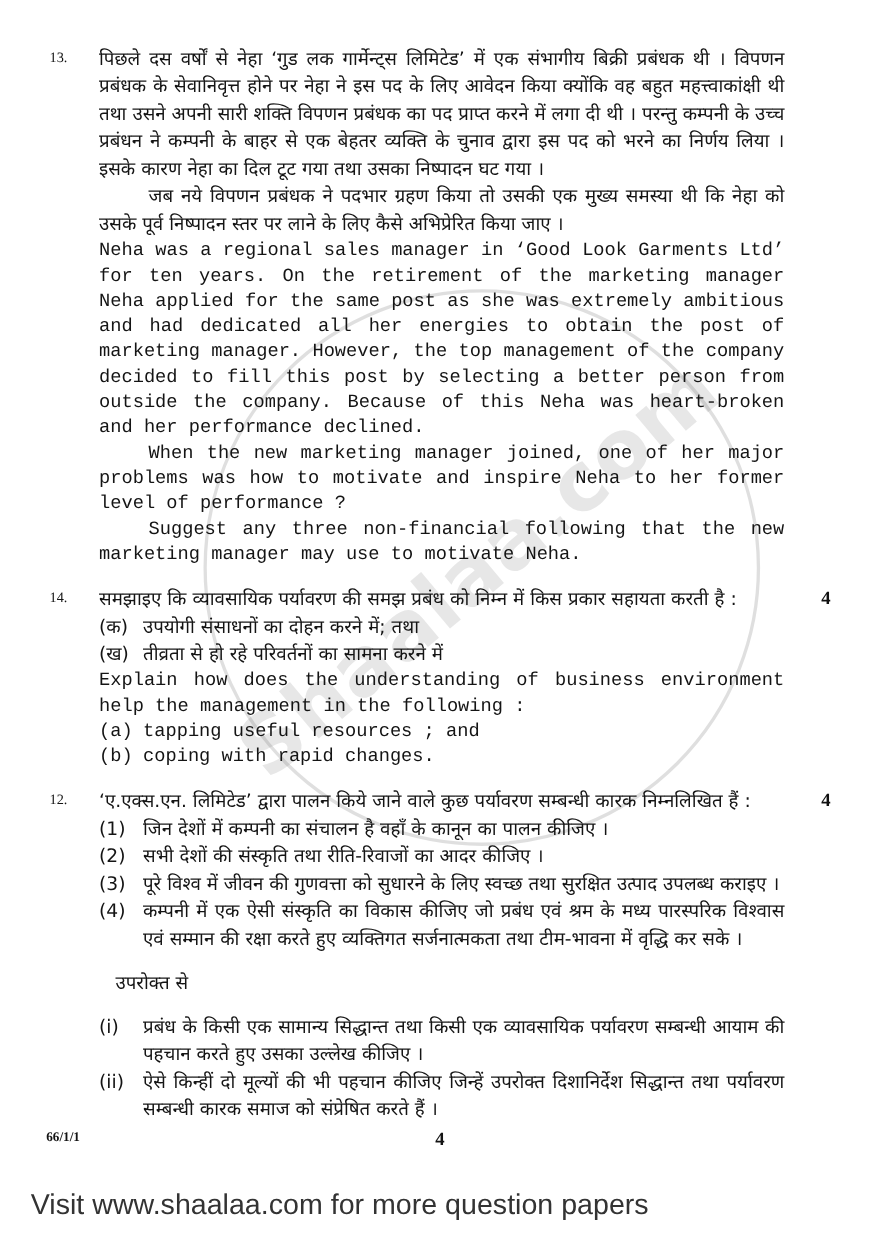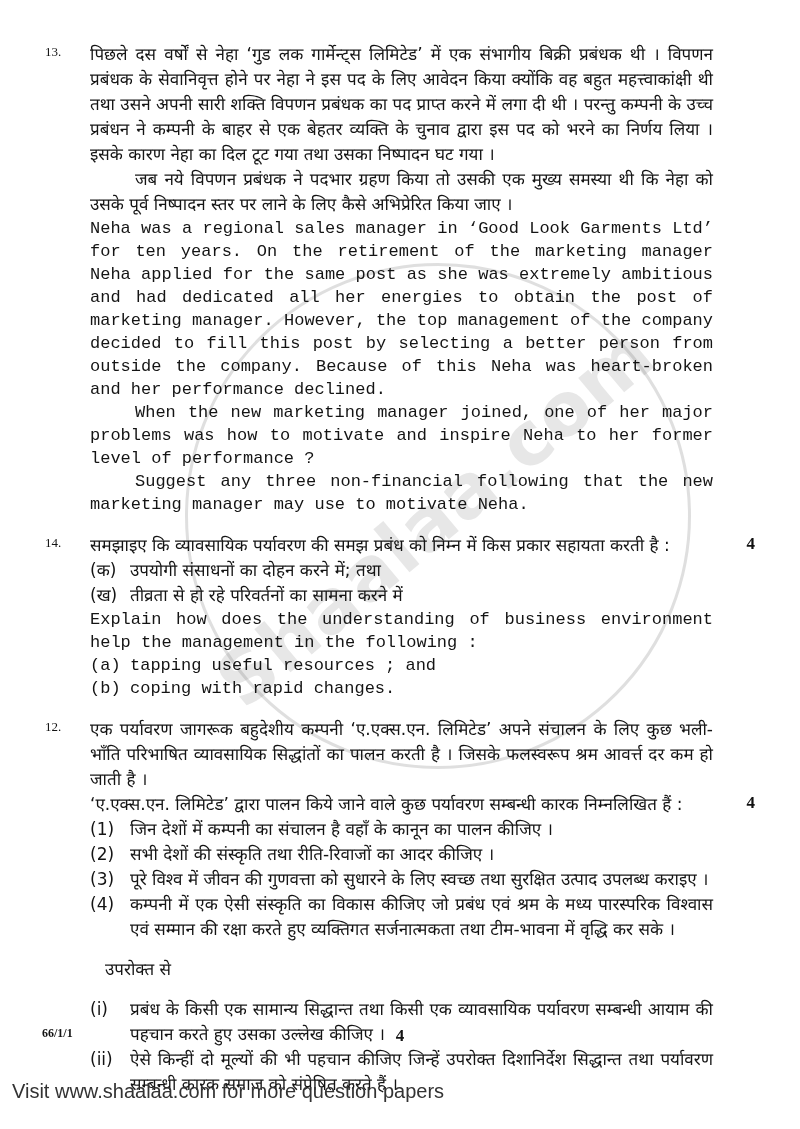--- a/index.html
+++ b/index.html
@@ -86,23 +86,23 @@
     z-index: 1;
   }
   .footer-page {
     position: absolute; left: 0; top: 1026px; width: 800px;
     text-align: center;
     font-family: "Liberation Serif", serif;
     font-size: 17px; font-weight: bold;
     z-index: 1;
   }
   .banner {
-    position: absolute; left: 12px; top: 1080px;
+    position: absolute; left: 28px; top: 1080px;
     font-family: "Liberation Sans", sans-serif;
-    font-size: 20px;
+    font-size: 26px;
     color: #333333;
     z-index: 1;
     white-space: nowrap;
   }
 </style>
 </head>
 <body>
 
 <div class="page">
 
@@ -142,21 +142,20 @@
         <span>tapping useful resources ; and</span>
       </div>
       <div class="subitem en">
         <span class="si-label">(b)</span>
         <span>coping with rapid changes.</span>
       </div>
     </div>
 
     <div class="question">
       <span class="qnum">12.</span>
-      <p class="hi">एक पर्यावरण जागरूक बहुदेशीय कम्पनी ‘ए.एक्स.एन. लिमिटेड’ अपने संचालन के लिए कुछ भली-भाँति परिभाषित व्यावसायिक सिद्धांतों का पालन करती है । जिसके फलस्वरूप श्रम आवर्त्त दर कम हो जाती है ।</p>
       <div class="rel">
         <p class="hi">‘ए.एक्स.एन. लिमिटेड’ द्वारा पालन किये जाने वाले कुछ पर्यावरण सम्बन्धी कारक निम्नलिखित हैं :</p>
         <span class="marks at-top">4</span>
       </div>
       <div class="subitem hi">
         <span class="si-label">(1)</span>
         <span>जिन देशों में कम्पनी का संचालन है वहाँ के कानून का पालन कीजिए ।</span>
       </div>
       <div class="subitem hi">
         <span class="si-label">(2)</span>

